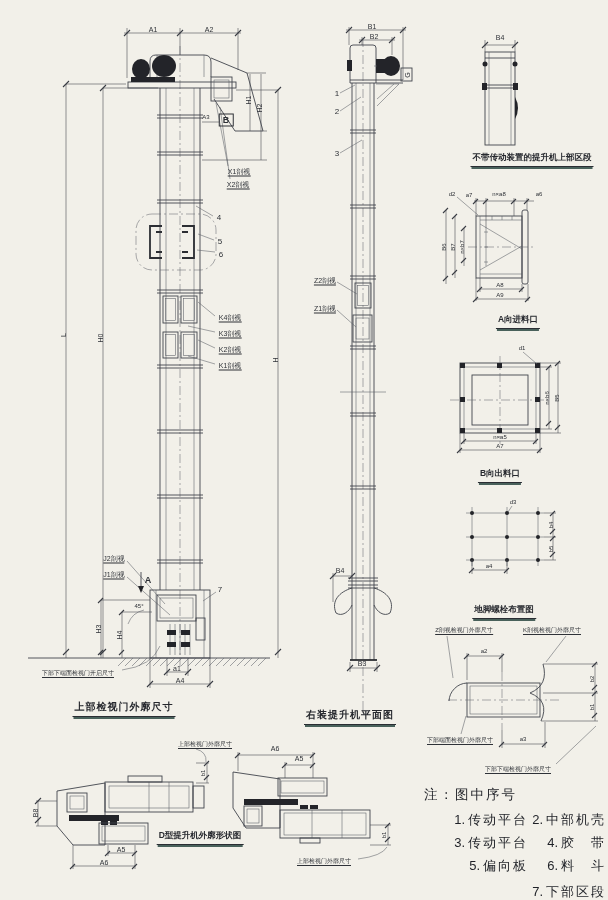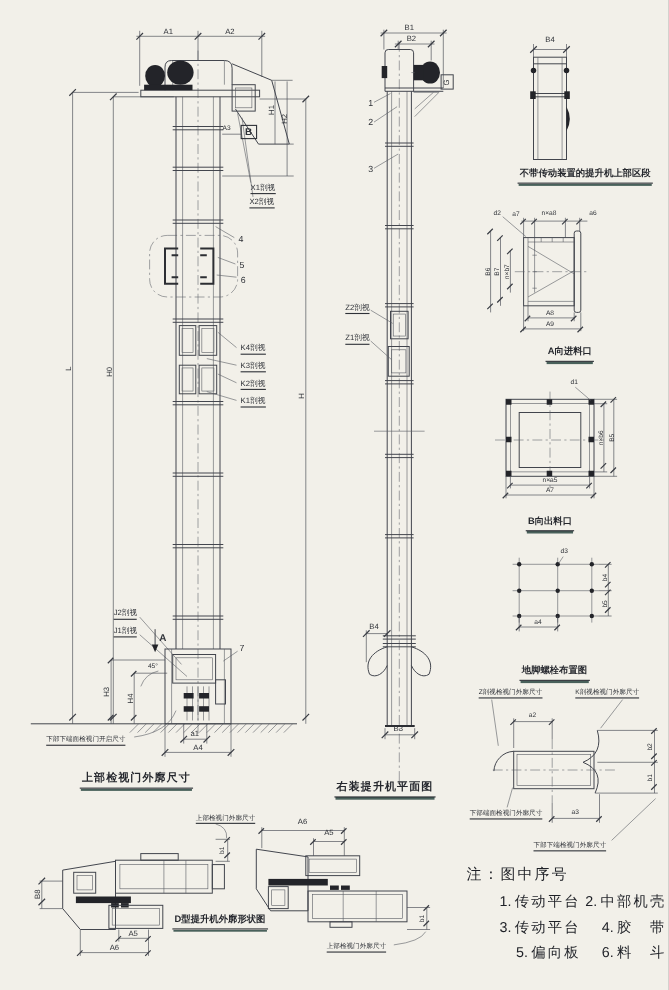--- a/index.html
+++ b/index.html
@@ -338,15 +338,16 @@
 <div class="notes">
   <div class="nt">注：图中序号</div>
   <div class="grid">
     <span class="item"><i>1.</i><b>传动平台</b></span>
     <span class="item"><i>2.</i><b>中部机壳</b></span>
     <span class="item"><i>3.</i><b>传动平台</b></span>
     <span class="item"><i>4.</i><b>胶　带</b></span>
     <span class="item"><i>5.</i><b>偏向板</b></span>
     <span class="item"><i>6.</i><b>料　斗</b></span>
   </div>
+  <div class="item last"><i>7.</i><b>下部区段</b></div>
 </div>
 
 </div>
 
 </body></html>

